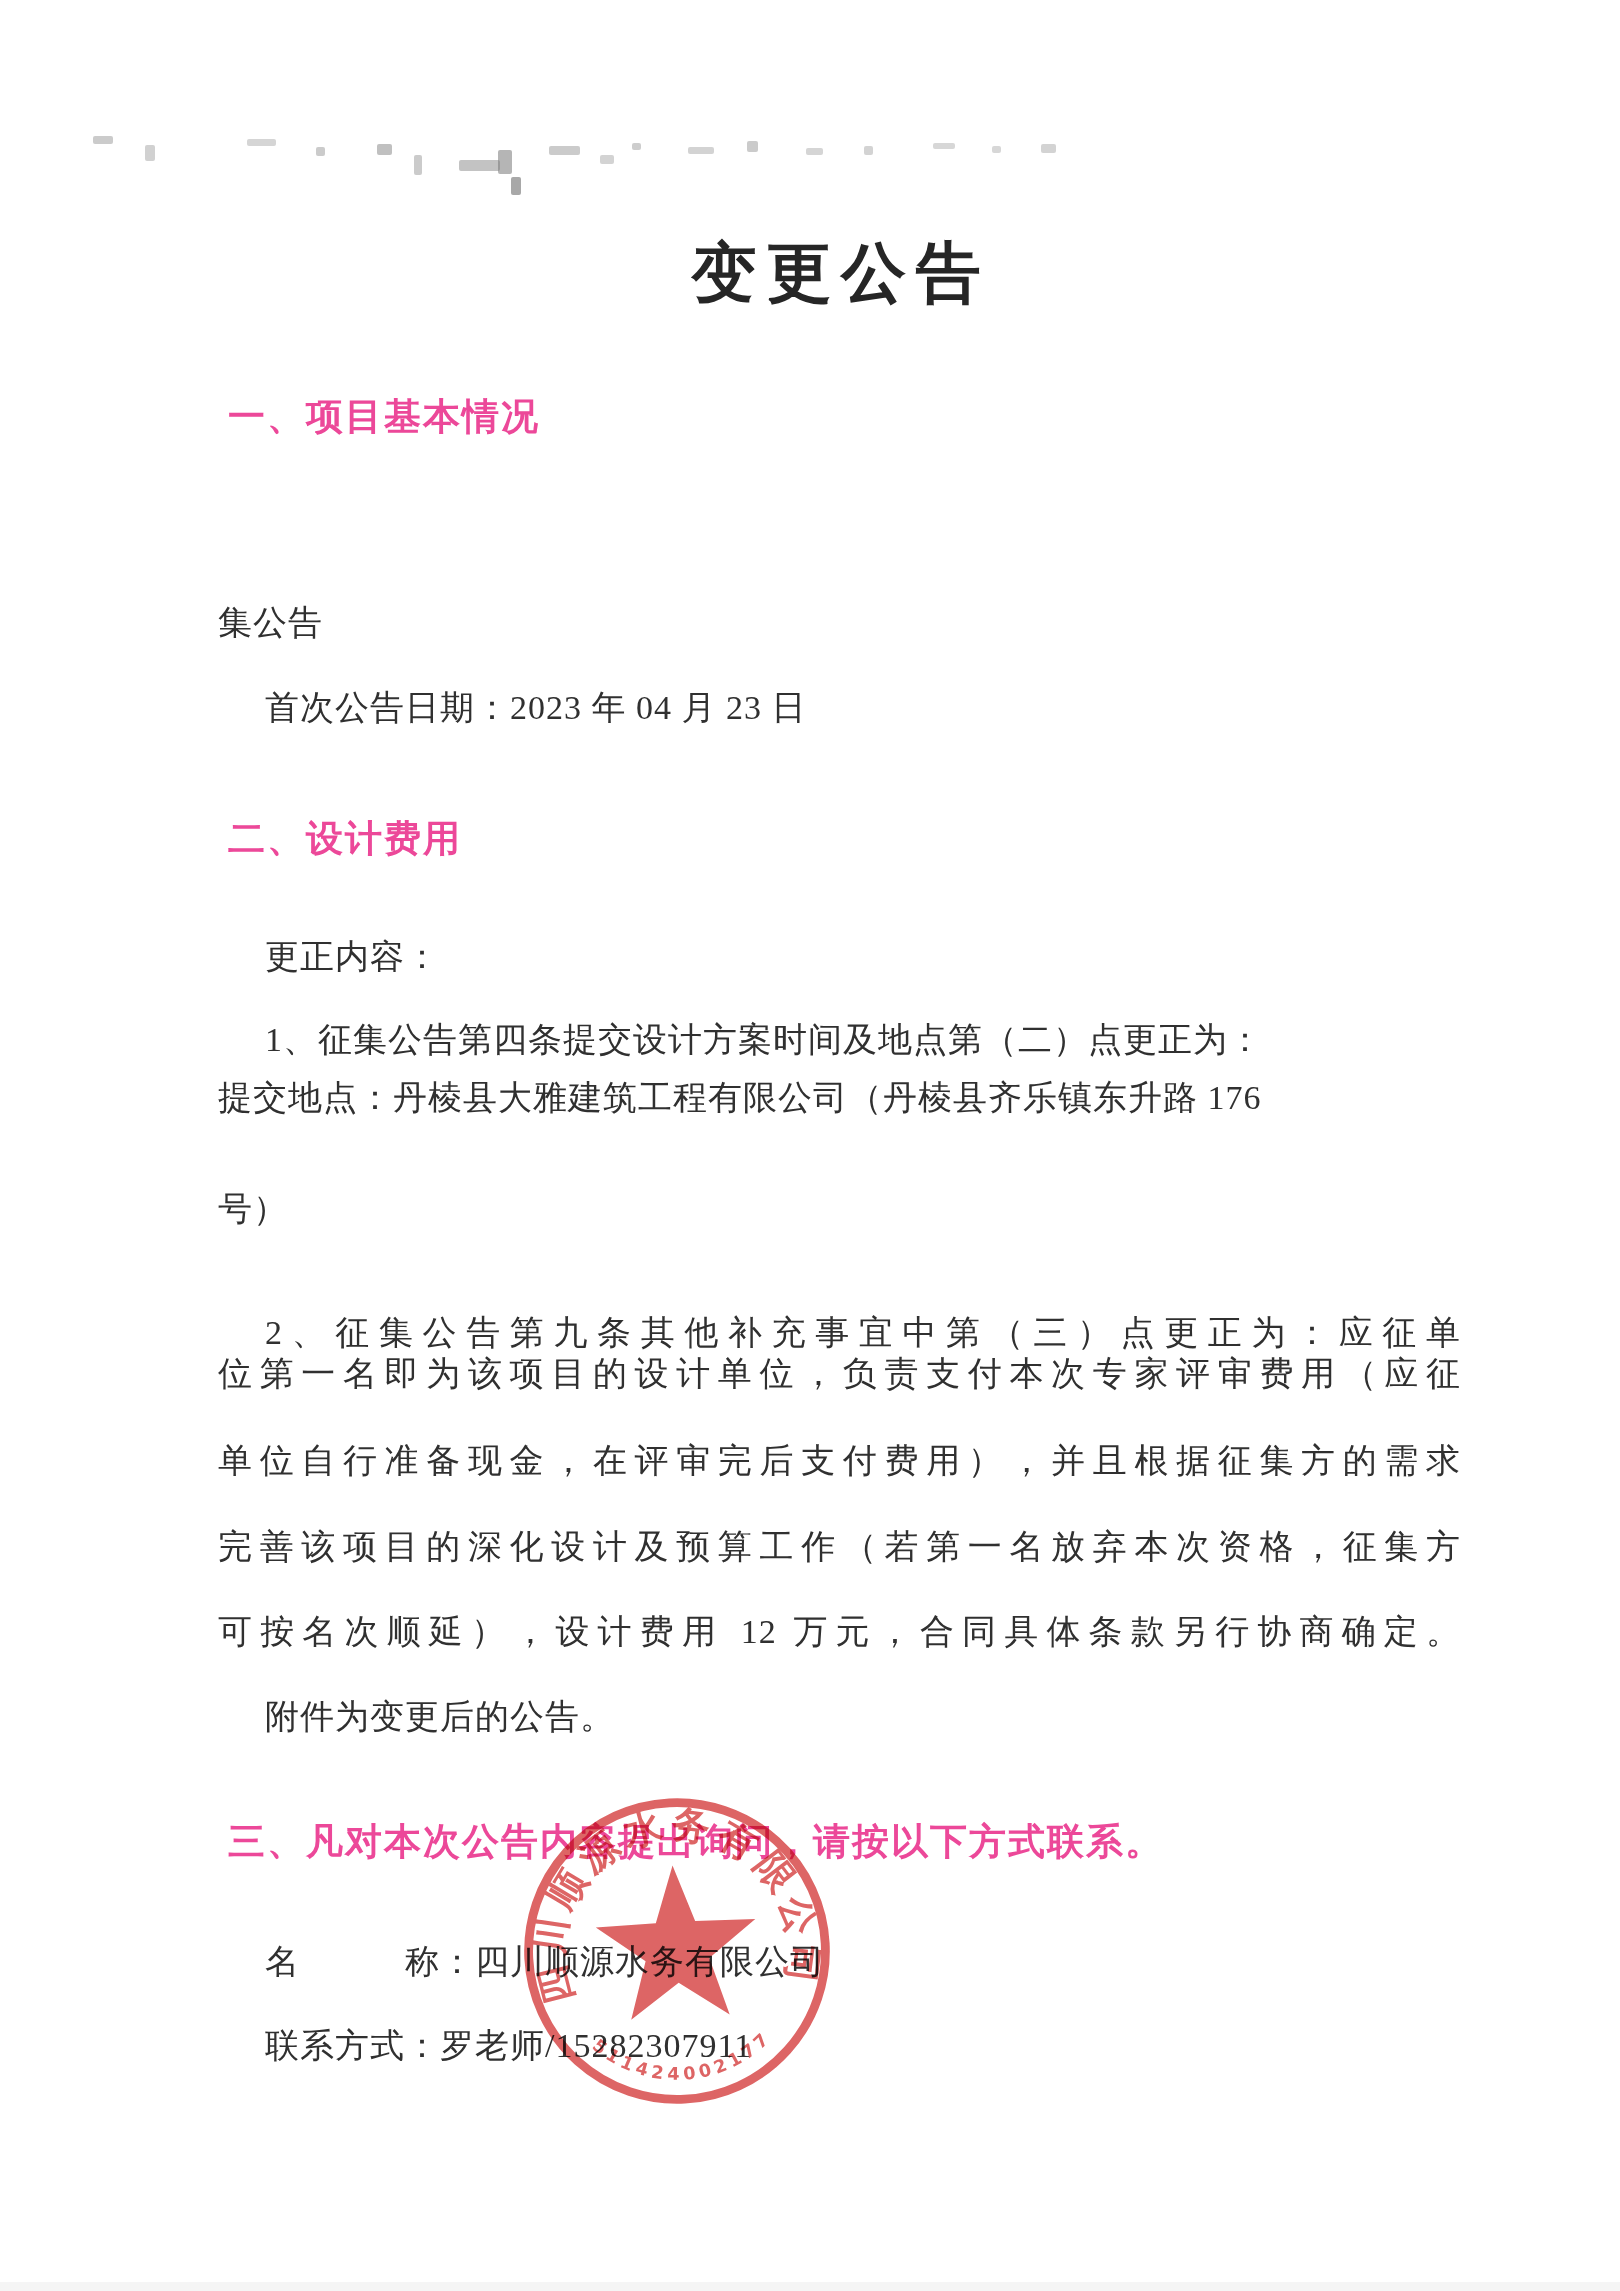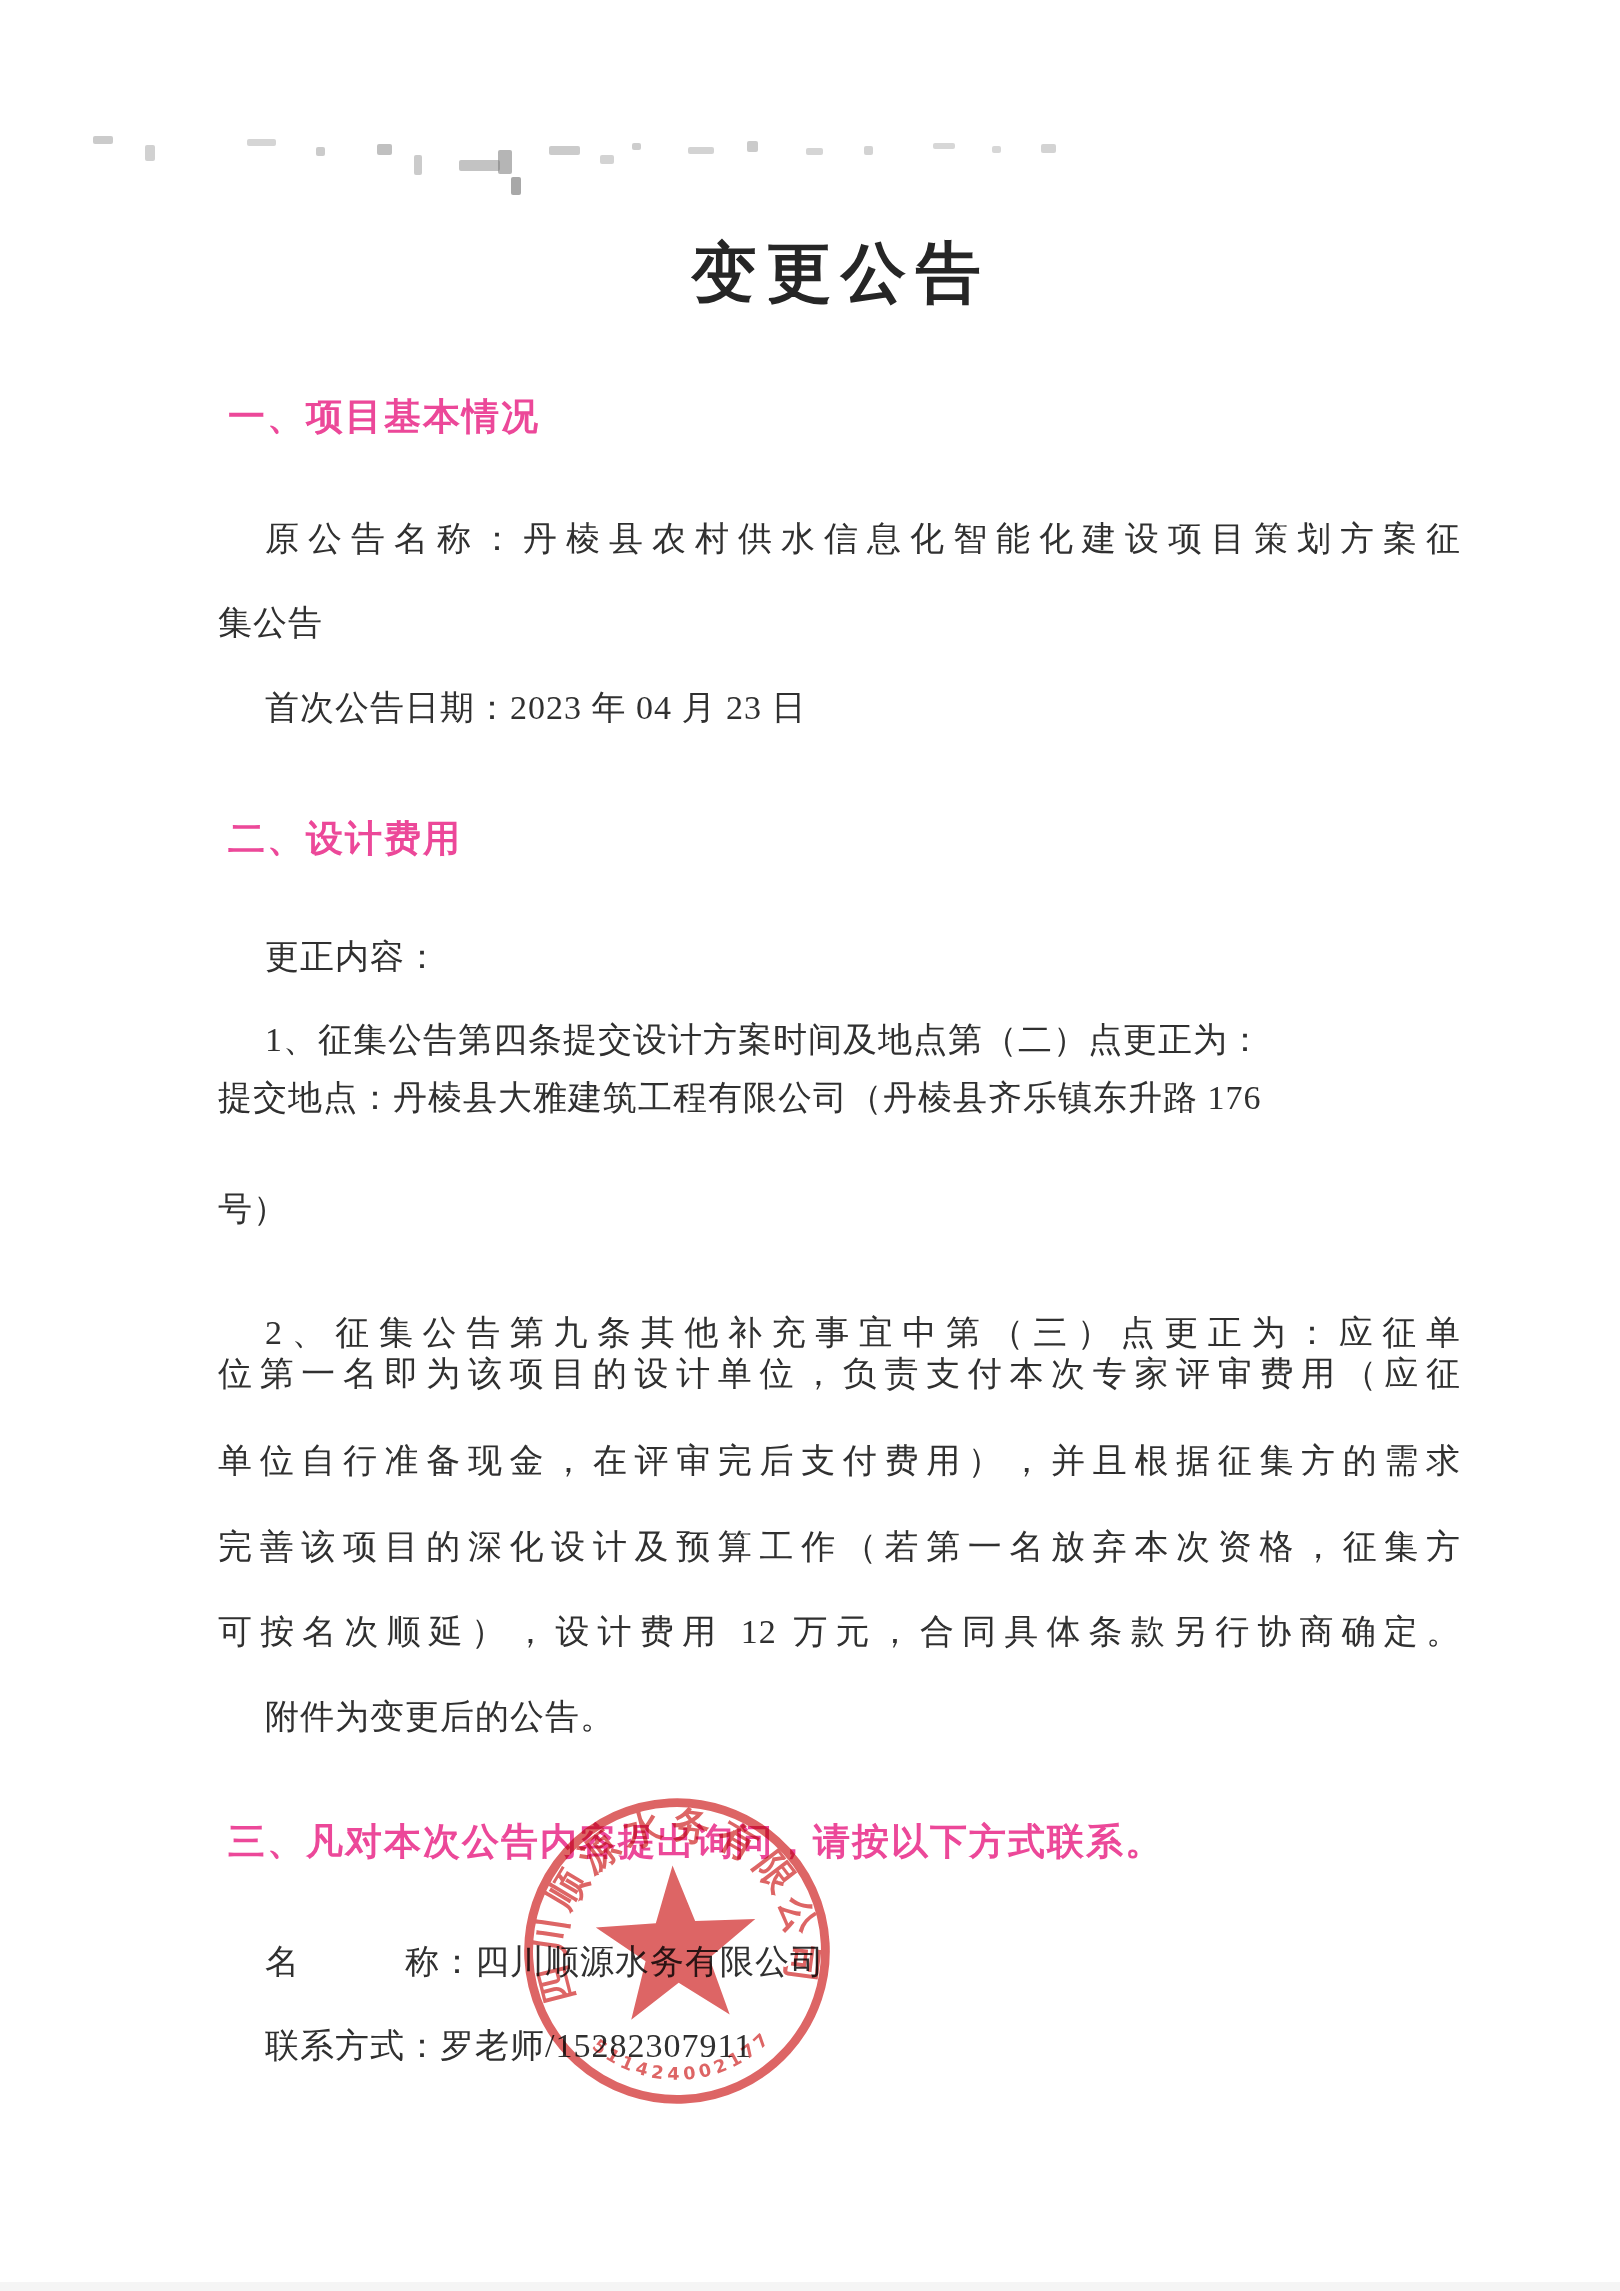--- a/index.html
+++ b/index.html
@@ -89,21 +89,20 @@
     <span style="left:806px;top:148px;width:16.7px;height:6.9px;background:rgba(150,150,150,.4)"></span>
     <span style="left:864px;top:146px;width:8.8px;height:8.8px;background:rgba(145,145,145,.4)"></span>
     <span style="left:933px;top:143px;width:21.6px;height:5.9px;background:rgba(150,150,150,.38)"></span>
     <span style="left:992px;top:146px;width:8.8px;height:6.9px;background:rgba(150,150,150,.38)"></span>
     <span style="left:1041px;top:144px;width:14.7px;height:8.8px;background:rgba(145,145,145,.4)"></span>
   </div>
 
   <div class="doc-title">变更公告</div>
 
   <div class="heading" style="top:392px">一、项目基本情况</div>
-  <div class="line ind fill" style="top:516px">原公告名称：丹棱县农村供水信息化智能化建设项目策划方案征</div>
   <div class="line" style="top:600px">集公告</div>
   <div class="line ind" style="top:685px">首次公告日期：2023 年 04 月 23 日</div>
 
   <div class="heading" style="top:814px">二、设计费用</div>
   <div class="line ind" style="top:934px">更正内容：</div>
   <div class="line ind" style="top:1017px">1、征集公告第四条提交设计方案时间及地点第（二）点更正为：</div>
   <div class="line" style="top:1075px">提交地点：丹棱县大雅建筑工程有限公司（丹棱县齐乐镇东升路 176</div>
   <div class="line" style="top:1186px">号）</div>
   <div class="line ind fill" style="top:1310px">2、征集公告第九条其他补充事宜中第（三）点更正为：应征单</div>
   <div class="line fill" style="top:1351px">位第一名即为该项目的设计单位，负责支付本次专家评审费用（应征</div>

